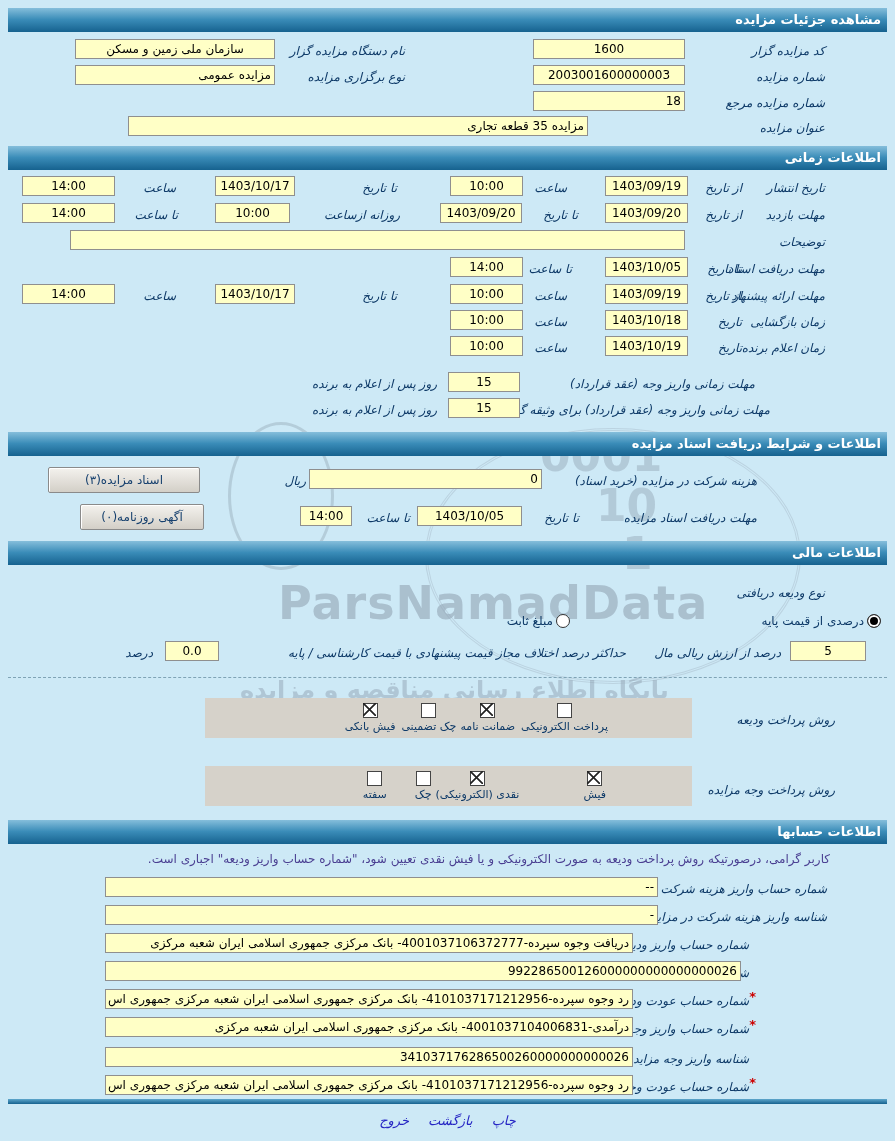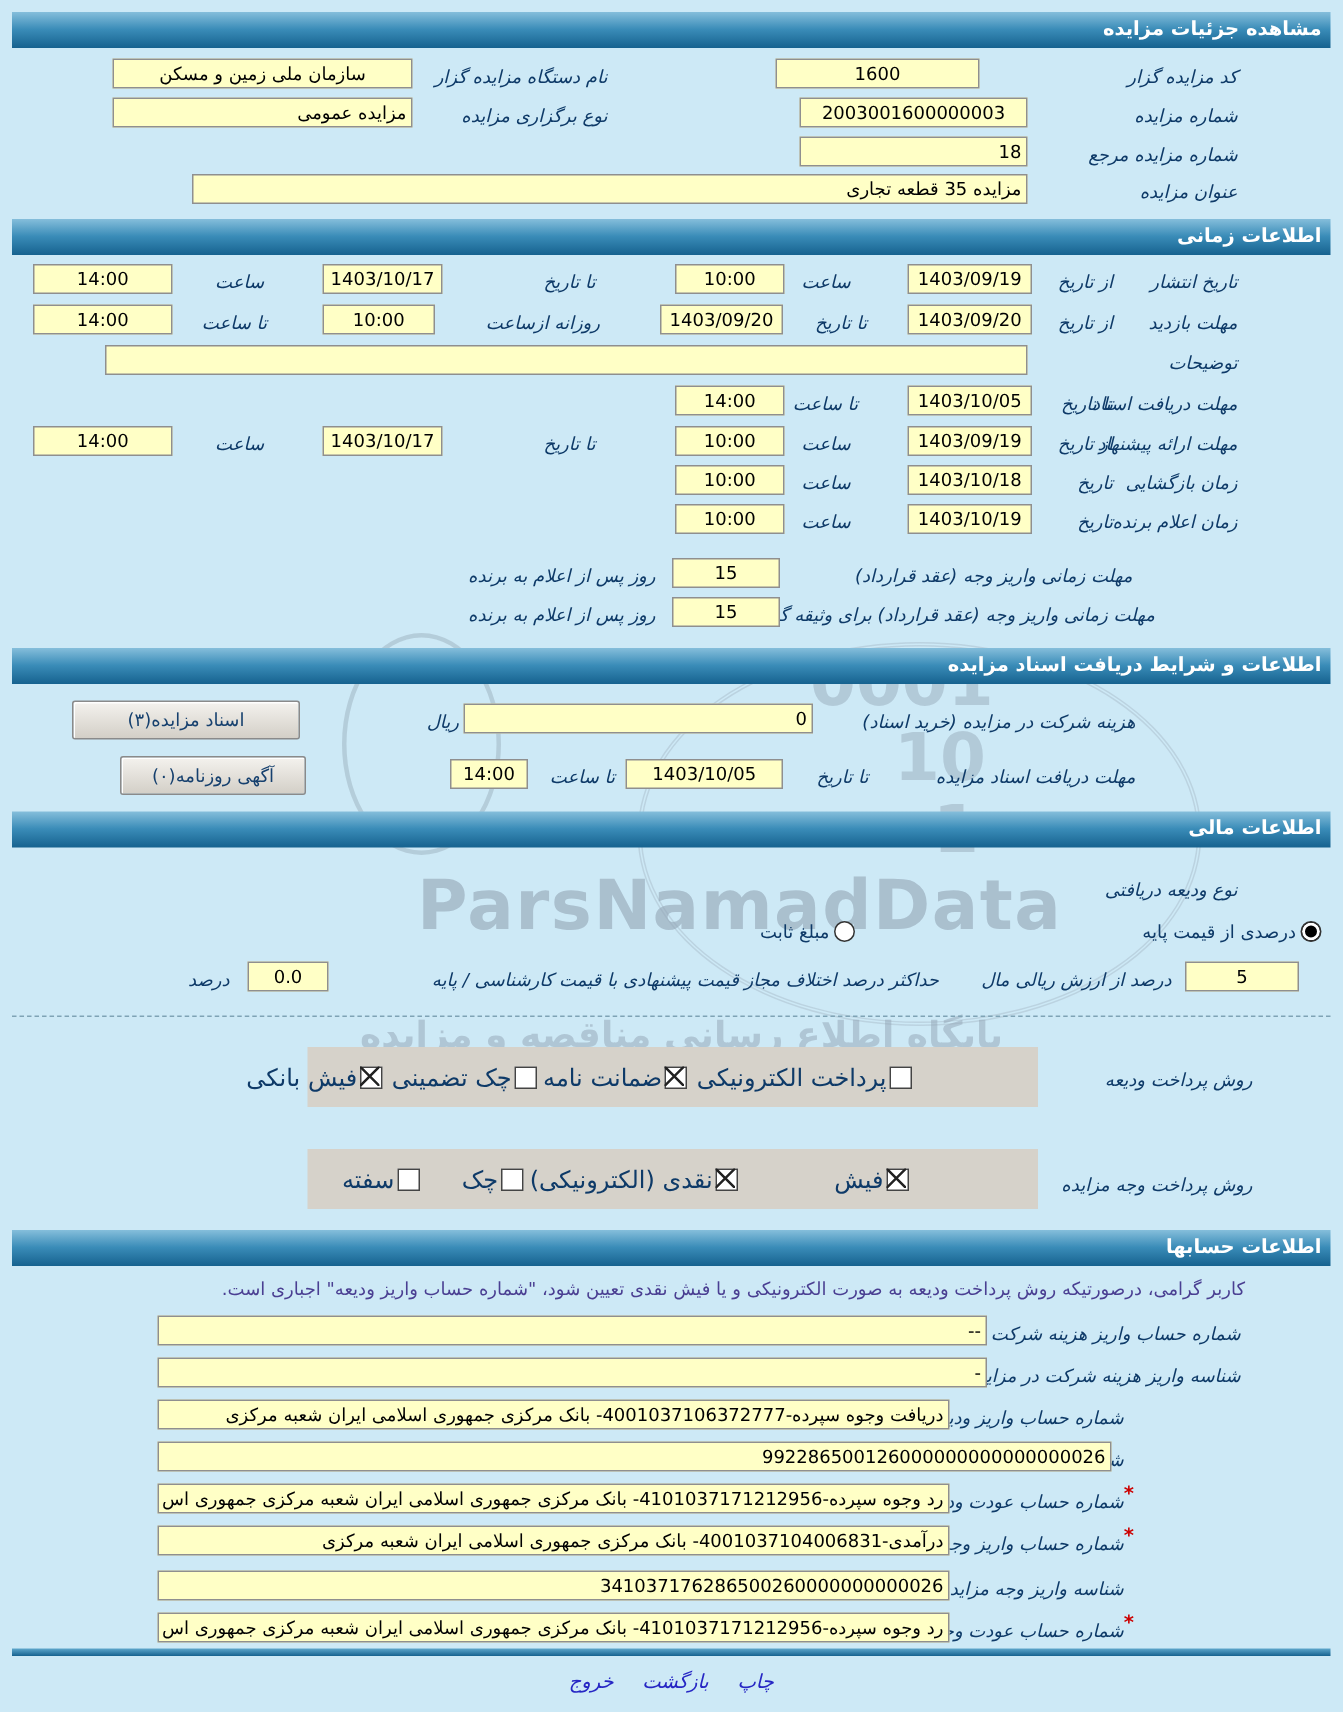--- a/index.html
+++ b/index.html
@@ -10,21 +10,21 @@
        color:#ffffff;font-size:13px;font-weight:bold;line-height:24px;
        text-align:right;padding-left:6px;padding-right:6px;z-index:2;}
   .lbl{position:absolute;color:#0e3a68;font-size:12px;line-height:20px;white-space:nowrap;z-index:2;font-style:italic;}
   .inp{position:absolute;height:20px;background:#ffffc6;border:1px solid #8f8f8f;box-sizing:border-box;
        font-size:12px;line-height:18px;color:#000;white-space:nowrap;overflow:hidden;padding:0 3px;z-index:2;}
   .center{text-align:center}.rgt{text-align:right}
   .btn{position:absolute;height:26px;box-sizing:border-box;border-radius:2px;cursor:pointer;
        background:linear-gradient(#f4f2ee,#d3cfc7);border:1px solid #8a8a8a;box-shadow:inset 1px 1px 0 #fff;
        color:#16406e;font-size:12px;line-height:24px;text-align:center;z-index:2;}
   .panel{position:absolute;background:#d6d2ca;z-index:2;display:flex;align-items:center;box-sizing:border-box;}
-  .cbitem{display:flex;align-items:center;font-size:16px;color:#0e3a68;gap:2px;white-space:nowrap;}
+  .cbitem{display:flex;align-items:center;font-size:11px;color:#0e3a68;gap:2px;white-space:nowrap;flex-direction:column;}
   .cb{display:inline-block;width:13px;height:13px;background:#fff;border:1px solid #444;position:relative;flex:none;}
   .cb.checked::before{content:"";position:absolute;left:-1px;top:-1px;width:13px;height:13px;
        background:linear-gradient(to top left,transparent 44%,#222 47%,#222 53%,transparent 56%),
                   linear-gradient(to top right,transparent 44%,#222 47%,#222 53%,transparent 56%);}
   .radgrp{position:absolute;display:flex;align-items:center;gap:3px;font-size:12px;color:#0e3a68;z-index:2;}
   .radio{display:inline-block;width:12px;height:12px;border:1px solid #333;border-radius:50%;background:#fff;flex:none;}
   .radio.checked{background:#000;box-shadow:inset 0 0 0 2px #fff;}
   .req{position:absolute;color:#cc0000;font-size:13px;font-weight:bold;z-index:3;}
   .note{position:absolute;color:#4a3f92;font-size:12px;white-space:nowrap;z-index:2;}
   .links{position:absolute;left:0;right:0;top:1110px;text-align:center;z-index:2;}
@@ -51,34 +51,34 @@
   <div class="wm wm-d1">0001</div>
   <div class="wm wm-d2">10</div>
   <div class="wm wm-d3">1</div>
   <div class="wm wm-brand">ParsNamadData</div>
   <div class="wm wm-line">پایگاه اطلاع رسانی مناقصه و مزایده</div>
   <div class="wm wm-phone">۰۲۱-۸۸۱۴۹۶۷۰</div>
 
   <div class="hdr" style="top:8px">مشاهده جزئیات مزایده</div>
 
   <div class="lbl" style="top:41px;right:70px">کد مزایده گزار</div>
-  <div class="inp center" style="top:39px;left:517px;width:136px">1600</div>
+  <div class="inp center" style="top:39px;left:533px;width:152px">1600</div>
   <div class="lbl" style="top:41px;right:490px">نام دستگاه مزایده گزار</div>
   <div class="inp center" style="top:39px;left:75px;width:200px">سازمان ملی زمین و مسکن</div>
 
   <div class="lbl" style="top:67px;right:70px">شماره مزایده</div>
   <div class="inp center" style="top:65px;left:533px;width:152px">2003001600000003</div>
   <div class="lbl" style="top:67px;right:490px">نوع برگزاری مزایده</div>
   <div class="inp rgt" style="top:65px;left:75px;width:200px">مزایده عمومی</div>
 
   <div class="lbl" style="top:93px;right:70px">شماره مزایده مرجع</div>
   <div class="inp rgt" style="top:91px;left:533px;width:152px">18</div>
 
   <div class="lbl" style="top:118px;right:70px">عنوان مزایده</div>
-  <div class="inp rgt" style="top:116px;left:128px;width:557px">مزایده 35 قطعه تجاری</div>
+  <div class="inp rgt" style="top:116px;left:128px;width:460px">مزایده 35 قطعه تجاری</div>
 
   <div class="hdr" style="top:146px">اطلاعات زمانی</div>
 
   <div class="lbl" style="top:178px;right:70px">تاریخ انتشار</div>
   <div class="lbl" style="top:178px;right:153px">از تاریخ</div>
   <div class="inp center" style="top:176px;left:605px;width:83px">1403/09/19</div>
   <div class="lbl" style="top:178px;right:328px">ساعت</div>
   <div class="inp center" style="top:176px;left:450px;width:73px">10:00</div>
   <div class="lbl" style="top:178px;right:498px">تا تاریخ</div>
   <div class="inp center" style="top:176px;left:215px;width:80px">1403/10/17</div>

